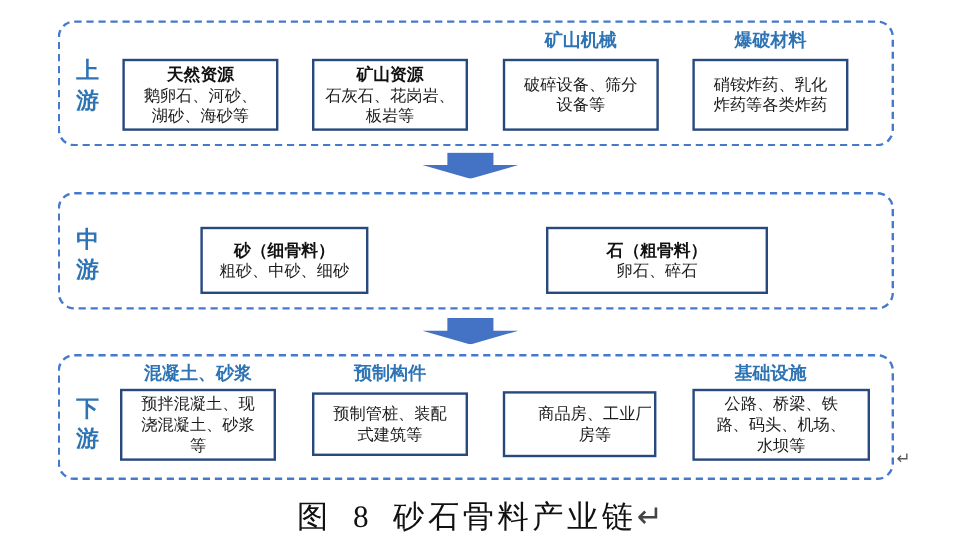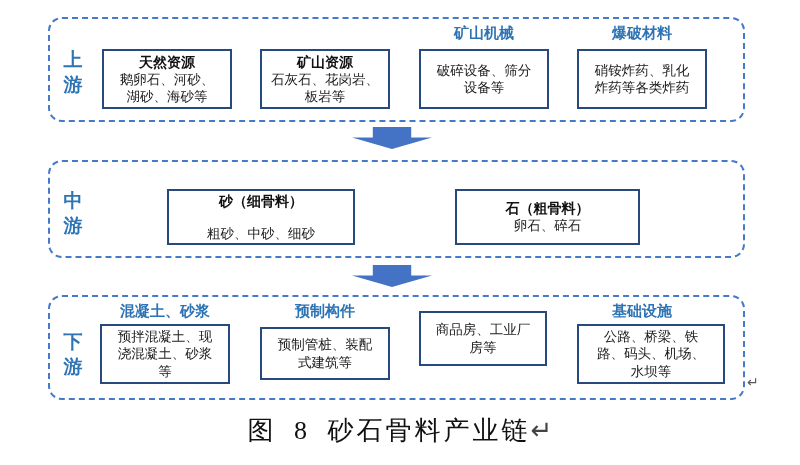--- a/index.html
+++ b/index.html
@@ -72,21 +72,21 @@
       <div class="box-body">硝铵炸药、乳化
 炸药等各类炸药</div>
     </div>
   </div>
 
   <div class="down-arrow" style="left:352px;top:127px;"></div>
 
   <div class="tier" style="top:160px;height:94px;">
     <div class="tier-label" style="top:26px;">中游</div>
 
-    <div class="box" style="left:117px;top:27px;width:188px;height:56px;justify-content:space-between;">
+    <div class="box" style="left:117px;top:27px;width:140px;height:56px;">
       <div class="box-title">砂（细骨料）</div>
       <div class="box-body">粗砂、中砂、细砂</div>
     </div>
     <div class="box" style="left:405px;top:27px;width:185px;height:56px;">
       <div class="box-title">石（粗骨料）</div>
       <div class="box-body">卵石、碎石</div>
     </div>
   </div>
 
   <div class="down-arrow" style="left:352px;top:265px;"></div>
@@ -100,21 +100,21 @@
 浇混凝土、砂浆
 等</div>
     </div>
 
     <div class="col-header" style="left:210px;width:130px;">预制构件</div>
     <div class="box" style="left:210px;top:30px;width:130px;height:53px;">
       <div class="box-body">预制管桩、装配
 式建筑等</div>
     </div>
 
-    <div class="box" style="left:369px;top:14px;width:128px;height:55px;">
+    <div class="box" style="left:369px;top:29px;width:128px;height:55px;align-items:flex-end;">
       <div class="box-body">商品房、工业厂
 房等</div>
     </div>
 
     <div class="col-header" style="left:527px;width:130px;">基础设施</div>
     <div class="box" style="left:527px;top:27px;width:148px;height:60px;">
       <div class="box-body">公路、桥梁、铁
 路、码头、机场、
 水坝等</div>
     </div>

